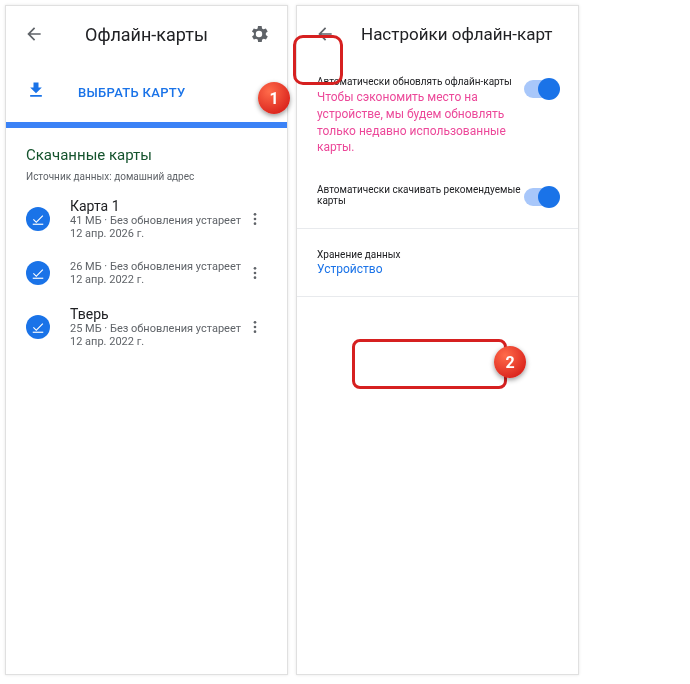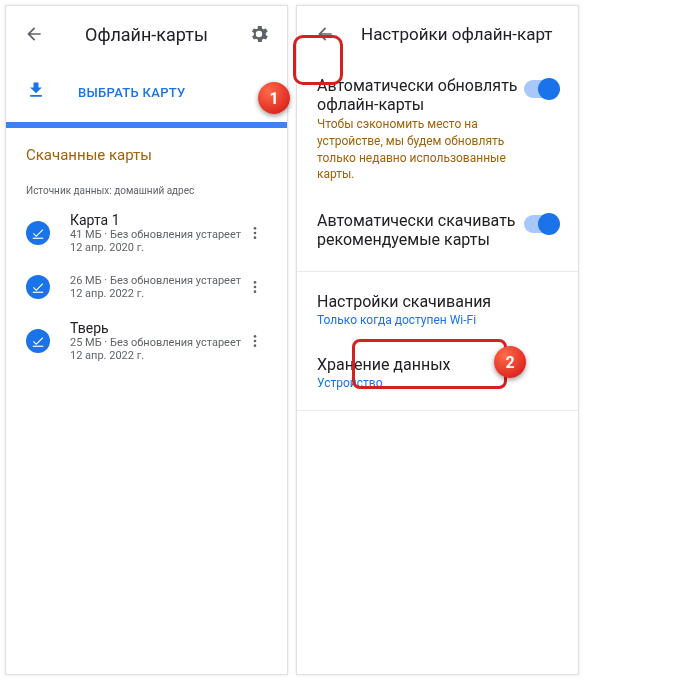--- a/index.html
+++ b/index.html
@@ -11,34 +11,34 @@
     .back-btn { width: 40px; height: 40px; display: flex; align-items: center; justify-content: center; cursor: pointer; }
     .header-title { flex: 1; text-align: center; font-size: 18px; color: #202124; font-weight: 400; }
     .gear-btn { width: 40px; height: 40px; display: flex; align-items: center; justify-content: center; cursor: pointer; }
     .phone:nth-child(2) .header-title { text-align: left; margin-left: 16px; font-size: 17px; }
     
     .select-map { display: flex; align-items: center; padding: 18px 20px; border-bottom: 6px solid #3b82f6; cursor: pointer; }
     .dl-icon { width: 24px; margin-right: 28px; color: #1a73e8; }
     .select-map-label { font-size: 13px; color: #1a73e8; font-weight: 500; letter-spacing: 0.3px; }
     
     .section-header { padding: 18px 20px 6px; }
-    .section-title { font-size: 15px; color: #a16207; margin-bottom: 21px; }
+    .section-title { font-size: 15px; color: #14532d; margin-bottom: 7px; }
     .section-sub { font-size: 10px; color: #5f6368; }
     
     .map-row { display: flex; align-items: center; padding: 10px 20px; cursor: pointer; }
     .map-icon { width: 24px; height: 24px; background: #1a73e8; border-radius: 50%; display: flex; align-items: center; justify-content: center; margin-right: 20px; flex-shrink: 0; }
     .map-text { flex: 1; }
     .map-name { font-size: 14px; color: #202124; }
     .map-detail { font-size: 11px; color: #5f6368; }
     .kebab { width: 24px; display: flex; align-items: center; justify-content: center; color: #5f6368; cursor: pointer; }
     
     .setting-row { display: flex; padding: 14px 20px; cursor: pointer; }
     .setting-text { flex: 1; }
-    .setting-title { font-size: 16px; color: #202124; margin-bottom: 2px; }
-    .setting-sub { font-size: 12px; color: #a16207; line-height: 1.4; }
+    .setting-title { font-size: 10px; color: #202124; margin-bottom: 2px; }
+    .setting-sub { font-size: 12px; color: #ec4899; line-height: 1.4; }
     .setting-link { font-size: 12px; color: #1a73e8; }
     .toggle-on { width: 34px; height: 18px; background: #a8c7fa; border-radius: 9px; position: relative; margin-top: 4px; flex-shrink: 0; }
     .toggle-on::after { content: ''; position: absolute; right: -2px; top: -2px; width: 22px; height: 22px; background: #1a73e8; border-radius: 50%; }
     .divider { height: 1px; background: #e8eaed; margin: 6px 0; }
     
     .highlight-gear { position: absolute; top: 35px; left: 293px; width: 50px; height: 50px; border: 3px solid #d62020; border-radius: 10px; pointer-events: none; }
     .highlight-storage { position: absolute; top: 339px; left: 352px; width: 155px; height: 50px; border: 3px solid #d62020; border-radius: 8px; pointer-events: none; }
     
     .callout { position: absolute; width: 32px; height: 32px; border-radius: 50%; background: radial-gradient(circle at 35% 30%, #ff6b4a, #d01010); color: #fff; display: flex; align-items: center; justify-content: center; font-weight: bold; font-size: 16px; box-shadow: 0 2px 5px rgba(0,0,0,0.4); pointer-events: none; }
     .c1 { top: 82px; left: 258px; }
@@ -80,21 +80,21 @@
 
     <div class="map-row">
       <div class="map-icon">
           <svg width="14" height="14" viewBox="0 0 24 24">
             <path fill="#fff" d="M9 16.2L4.8 12l-1.4 1.4L9 19 21 7l-1.4-1.4z"></path>
             <rect x="3" y="20" width="18" height="2" fill="#fff"></rect>
           </svg>
         </div>
       <div class="map-text">
         <div class="map-name">Карта 1</div>
-        <div class="map-detail">41 МБ · Без обновления устареет 12 апр. 2020 г.</div>
+        <div class="map-detail">41 МБ · Без обновления устареет 12 апр. 2026 г.</div>
       </div>
       <div class="kebab">
           <svg width="16" height="16" viewBox="0 0 24 24">
             <circle cx="12" cy="5" r="2" fill="#5f6368"></circle>
             <circle cx="12" cy="12" r="2" fill="#5f6368"></circle>
             <circle cx="12" cy="19" r="2" fill="#5f6368"></circle>
           </svg>
         </div>
     </div>
 
@@ -158,26 +158,20 @@
 
     <div class="setting-row">
       <div class="setting-text">
         <div class="setting-title">Автоматически скачивать рекомендуемые карты</div>
       </div>
       <div class="toggle-on"></div>
     </div>
 
     <div class="divider"></div>
 
-    <div class="setting-row">
-      <div class="setting-text">
-        <div class="setting-title">Настройки скачивания</div>
-        <div class="setting-link">Только когда доступен Wi-Fi</div>
-      </div>
-    </div>
 
     <div class="setting-row">
       <div class="setting-text">
         <div class="setting-title">Хранение данных</div>
         <div class="setting-link">Устройство</div>
       </div>
     </div>
 
     <div class="divider"></div>
 

